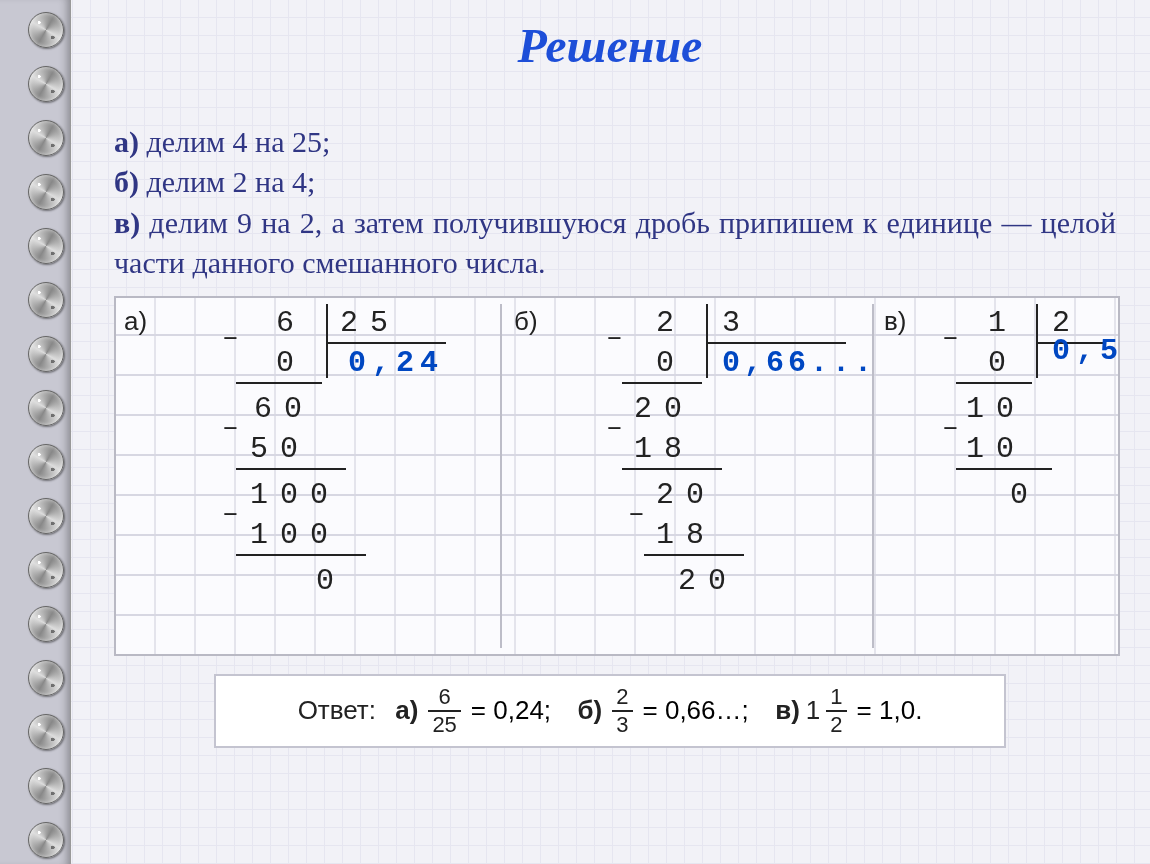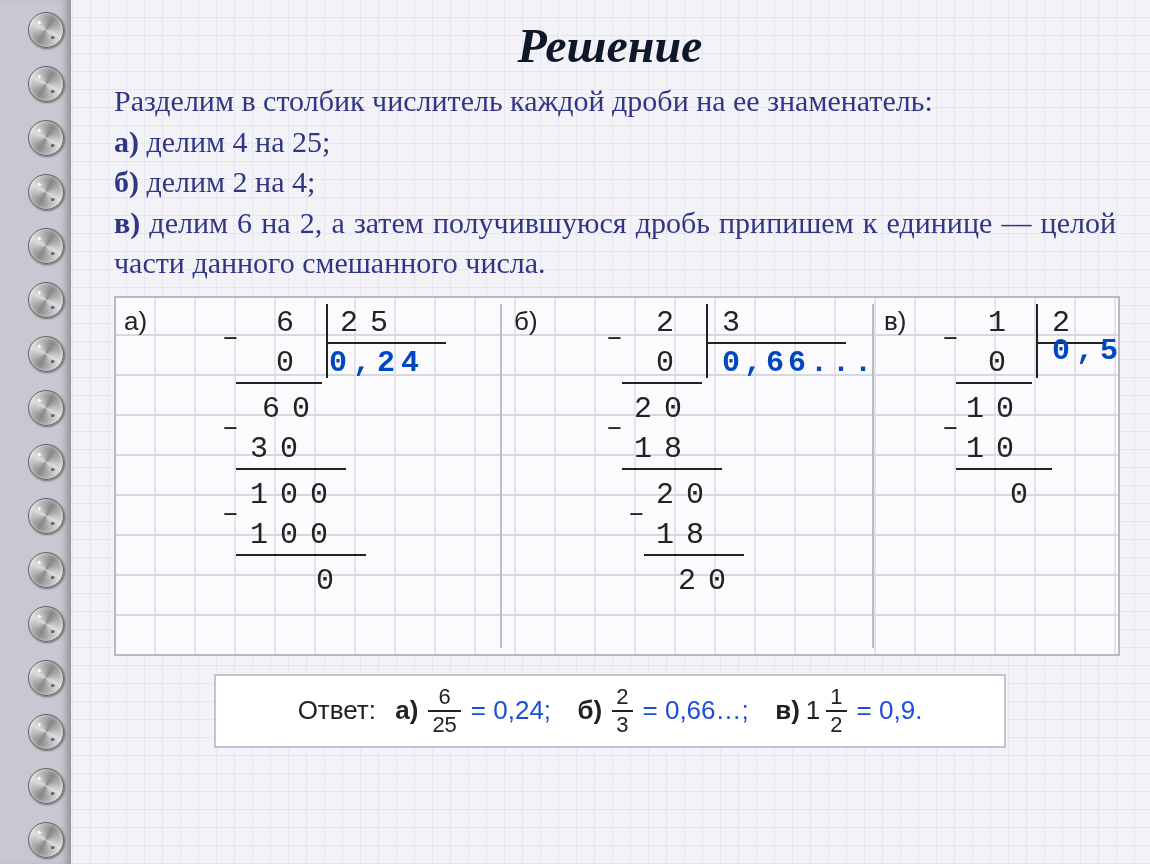--- a/index.html
+++ b/index.html
@@ -13,21 +13,21 @@
     box-shadow:inset -8px 0 10px -6px rgba(0,0,0,.35);
     border-right:1px solid #999;}
   .ring{position:absolute;left:28px;width:34px;height:34px;border-radius:50%;
     background:
       radial-gradient(circle at 30% 28%, #fff 0 4%, transparent 5%),
       radial-gradient(circle at 70% 72%, rgba(0,0,0,.45) 0 5%, transparent 6%),
       conic-gradient(from 210deg,#888,#ddd,#888,#ddd,#888);
     border:1px solid #666;
     box-shadow:1px 1px 2px rgba(0,0,0,.45), inset 0 0 4px rgba(255,255,255,.6);}
   .page{position:absolute;left:70px;top:0;width:1080px;height:864px;}
-  .title{color:#0f172a;font-style:italic;font-weight:bold;font-size:48px;
+  .title{color:#1d4ed8;font-style:italic;font-weight:bold;font-size:48px;
     text-align:center;margin:18px 0 8px;}
   .body{color:#303684;font-size:30px;line-height:1.35;
     padding:0 34px 0 44px;text-align:justify;}
   .body b{font-weight:bold;}
   
   .work{margin:12px 0 18px 44px;width:1002px;height:356px;position:relative;
     border:2px solid #b9b9c4;background:#fbfbfe;}
   .work::before{content:"";position:absolute;inset:0;pointer-events:none;
     background:
       repeating-linear-gradient(0deg, transparent 0 38px, #d7d7e2 38px 40px),
@@ -42,21 +42,21 @@
   .cell{position:absolute;font:30px "Courier New",monospace;letter-spacing:12px;
     color:#222;white-space:pre;}
   .quo{color:#0047c2;font-weight:bold;}
   .hr{position:absolute;height:2px;background:#222;}
   .vr{position:absolute;width:2px;background:#222;}
   .minus{position:absolute;font:28px "Courier New",monospace;color:#222;}
   
   .ans{margin:12px auto 0;width:760px;border:2px solid #c4c4d0;background:#fff;
     font:26px Arial,sans-serif;color:#222;padding:10px 14px;
     display:flex;align-items:center;justify-content:center;gap:6px;}
-  .blue{color:#1d4ed8;}
+  .blue{color:#000000;}
   .frac{display:inline-flex;flex-direction:column;align-items:center;
     vertical-align:middle;line-height:1;margin:0 4px;}
   .frac .n,.frac .d{font-size:22px;padding:0 4px;}
   .frac .bar{width:100%;height:2px;background:#222;margin:2px 0;}
   .mix{display:inline-flex;align-items:center;gap:2px;}
 </style>
 </head>
 <body>
 
 <div class="binding">
@@ -76,45 +76,45 @@
   <div class="ring" style="top:714px"></div>
   <div class="ring" style="top:768px"></div>
   <div class="ring" style="top:822px"></div>
 </div>
 
 <div class="page">
 
   <div class="title">Решение</div>
 
   <div class="body">
-    <span>Разделим в столбик числитель каждой дроби на ее знаменатель:</span><br>
+    <br>
     <b>а)</b><span> делим 4 на 25;</span><br>
     <b>б)</b><span> делим 2 на 4;</span><br>
-    <b>в)</b><span> делим 6 на 2, а затем получившуюся дробь припишем к единице — целой части данного смешанного числа.</span>
+    <b>в)</b><span> делим 9 на 2, а затем получившуюся дробь припишем к единице — целой части данного смешанного числа.</span>
   </div>
 
   <div class="work">
     <div class="sep" style="left:384px"></div>
     <div class="sep" style="left:756px"></div>
 
     <div class="col colA">
       <div class="lab">а)</div>
       <div class="vr" style="left:210px;top:6px;height:74px"></div>
       <div class="hr" style="left:210px;top:44px;width:120px"></div>
       <div class="cell" style="left:160px;top:8px">6</div>
       <div class="cell" style="left:224px;top:8px">25</div>
-      <div class="cell quo" style="left:213px;top:48px;letter-spacing:6px">0,24</div>
+      <div class="cell quo" style="left:232px;top:48px;letter-spacing:6px">0,24</div>
 
       <div class="minus" style="left:106px;top:24px">–</div>
       <div class="cell" style="left:160px;top:48px">0</div>
       <div class="hr" style="left:120px;top:84px;width:86px"></div>
 
-      <div class="cell" style="left:146px;top:94px">60</div>
+      <div class="cell" style="left:138px;top:94px">60</div>
       <div class="minus" style="left:106px;top:114px">–</div>
-      <div class="cell" style="left:134px;top:134px">30</div>
+      <div class="cell" style="left:134px;top:134px">50</div>
       <div class="hr" style="left:120px;top:170px;width:110px"></div>
 
       <div class="cell" style="left:134px;top:180px">100</div>
       <div class="minus" style="left:106px;top:200px">–</div>
       <div class="cell" style="left:134px;top:220px">100</div>
       <div class="hr" style="left:120px;top:256px;width:130px"></div>
 
       <div class="cell" style="left:200px;top:266px">0</div>
     </div>
 
@@ -184,16 +184,16 @@
 
     &nbsp;&nbsp;<b>в)</b>
     <span class="mix">
       <span style="font-size:26px">1</span>
       <span class="frac">
         <span class="n">1</span>
         <span class="bar"></span>
         <span class="d">2</span>
       </span>
     </span>
-    <span class="blue">= 0,9.</span>
+    <span class="blue">= 1,0.</span>
   </div>
 
 </div>
 
 </body></html>

